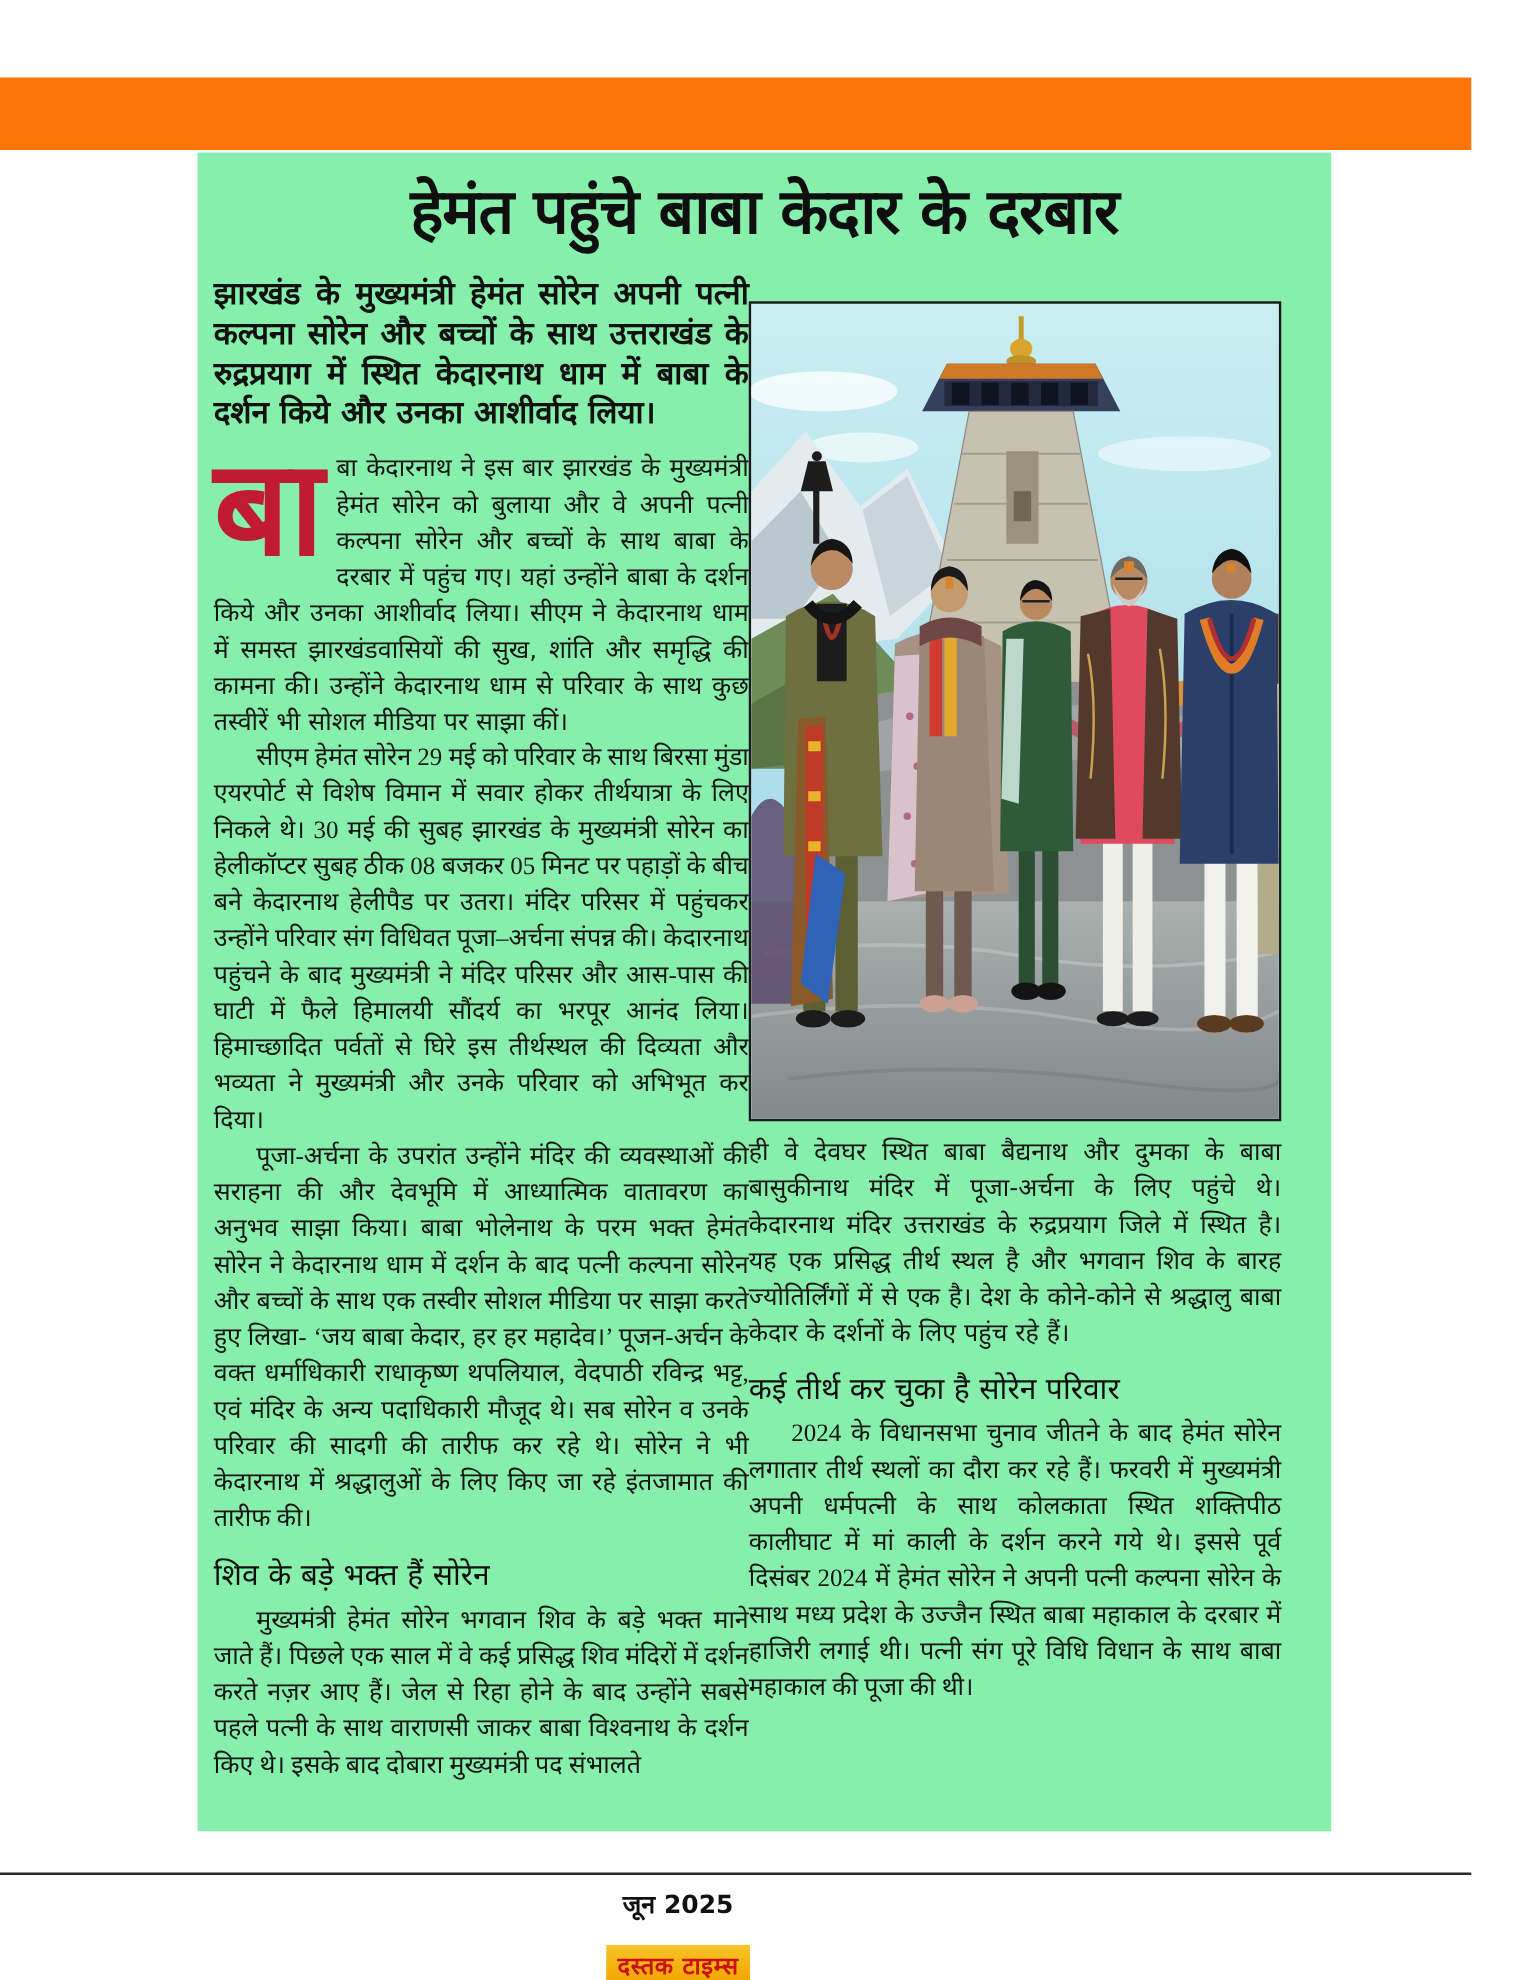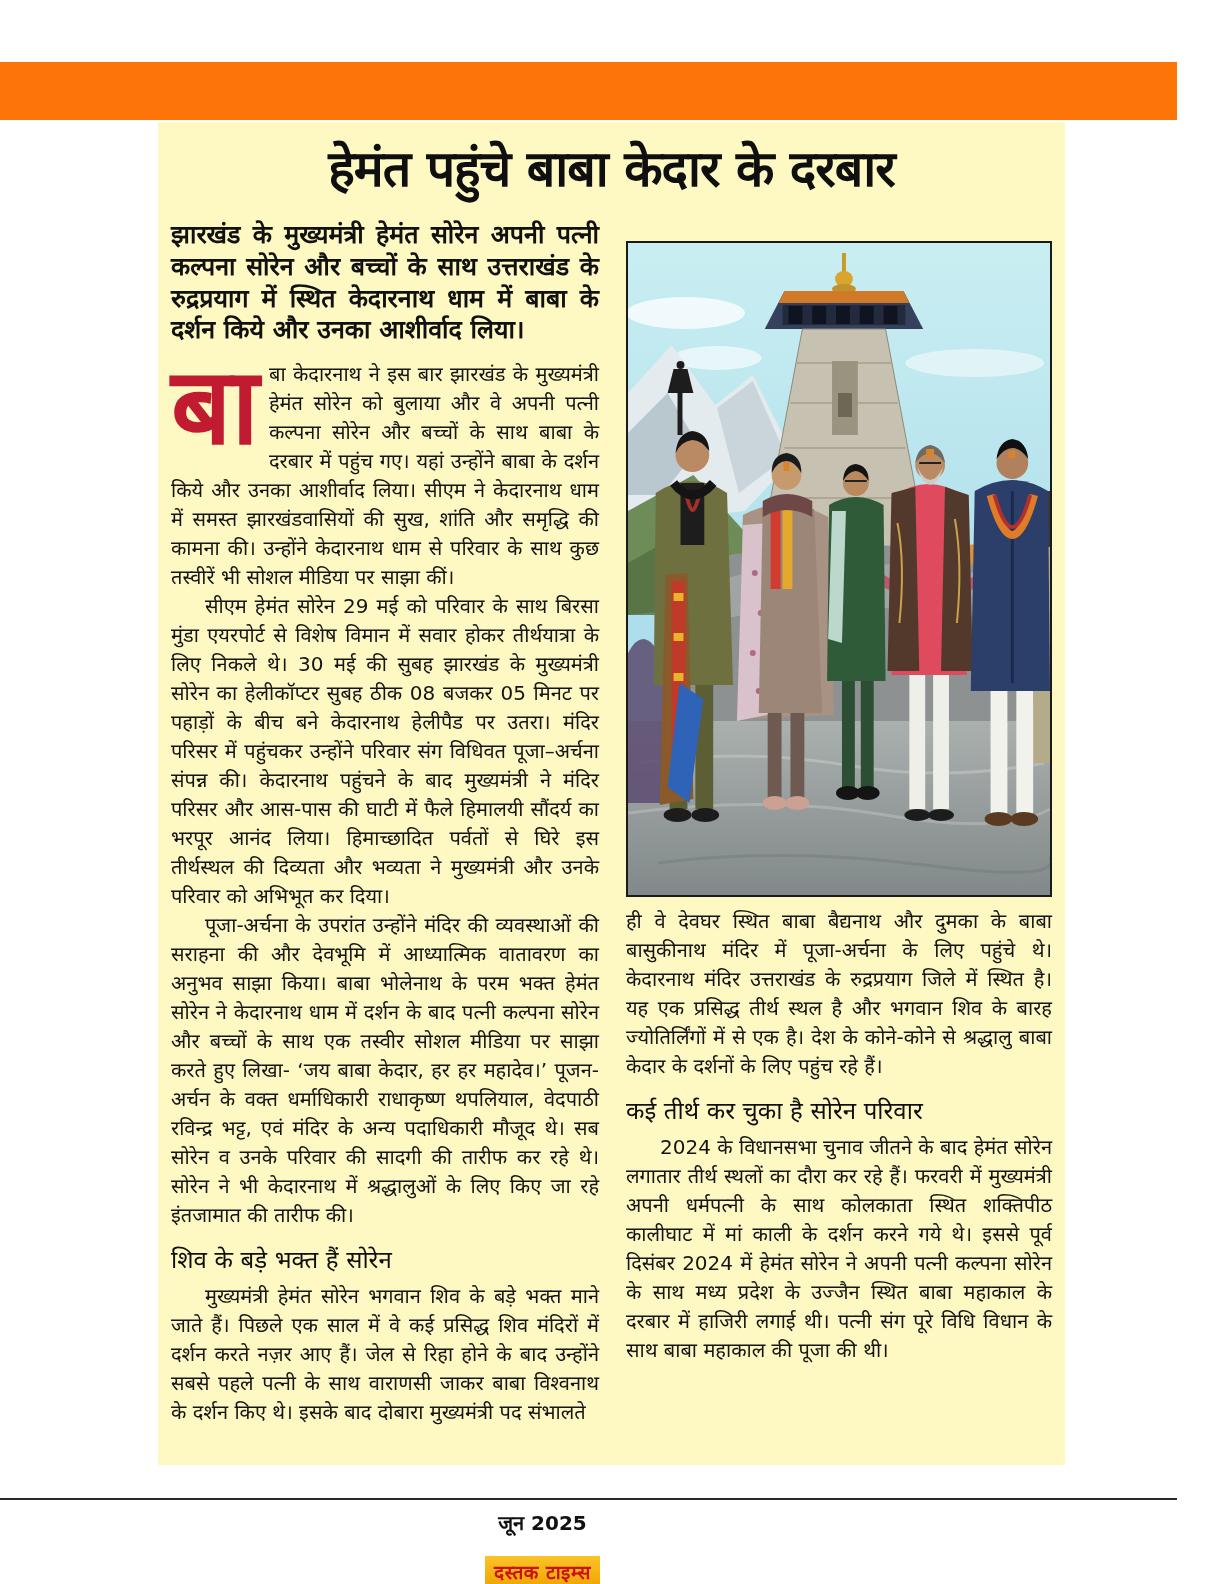--- a/index.html
+++ b/index.html
@@ -6,38 +6,38 @@
   body{
     width:1224px;height:1584px;position:relative;background:#ffffff;
     font-family:"DejaVu Sans","Liberation Sans",sans-serif;
     color:#1a1a1a;-webkit-font-smoothing:antialiased;
   }
   .orange-band{
     position:absolute;left:0;top:62px;width:1177px;height:58px;background:#fd7408;
   }
   .content{
     position:absolute;left:158px;top:122px;width:907px;height:1343px;
-    background:#fef9c3;box-sizing:border-box;padding:16px 13px 18px 13px;overflow:hidden;
+    background:#86efac;box-sizing:border-box;padding:16px 13px 18px 13px;overflow:hidden;
   }
   h1.headline{
     margin:4px 0 22px 0;text-align:center;font-size:50px;line-height:1.1;
     font-weight:700;color:#0f0f0f;letter-spacing:-1px;
   }
-  .cols{display:flex;gap:27px;}
+  .cols{display:flex;}
   .col-left{width:428px;flex:0 0 428px;}
   .col-right{width:426px;flex:0 0 426px;margin-top:22px;}
   p{margin:0;}
   .standfirst{
     font-size:25px;line-height:1.27;font-weight:700;color:#111;
     text-align:justify;margin-bottom:14px;
   }
   .body{
     font-size:20px;line-height:29px;text-align:justify;color:#141414;
   }
-  .indent{text-indent:34px;}
+  .indent{text-indent:34px;font-family:Liberation Serif, serif;}
   .dropcap{
     float:left;font-size:106px;line-height:0.78;font-weight:700;color:#c01b30;
     padding:6px 10px 0 0;
   }
   h2.subhead{
     font-size:24px;line-height:1.2;margin:16px 0 7px 0;font-weight:400;color:#0f0f0f;
   }
   figure.photo{
     margin:0 0 10px 0;width:426px;height:656px;border:2px solid #1a1a1a;
     box-sizing:border-box;background:#bfe3ea;

